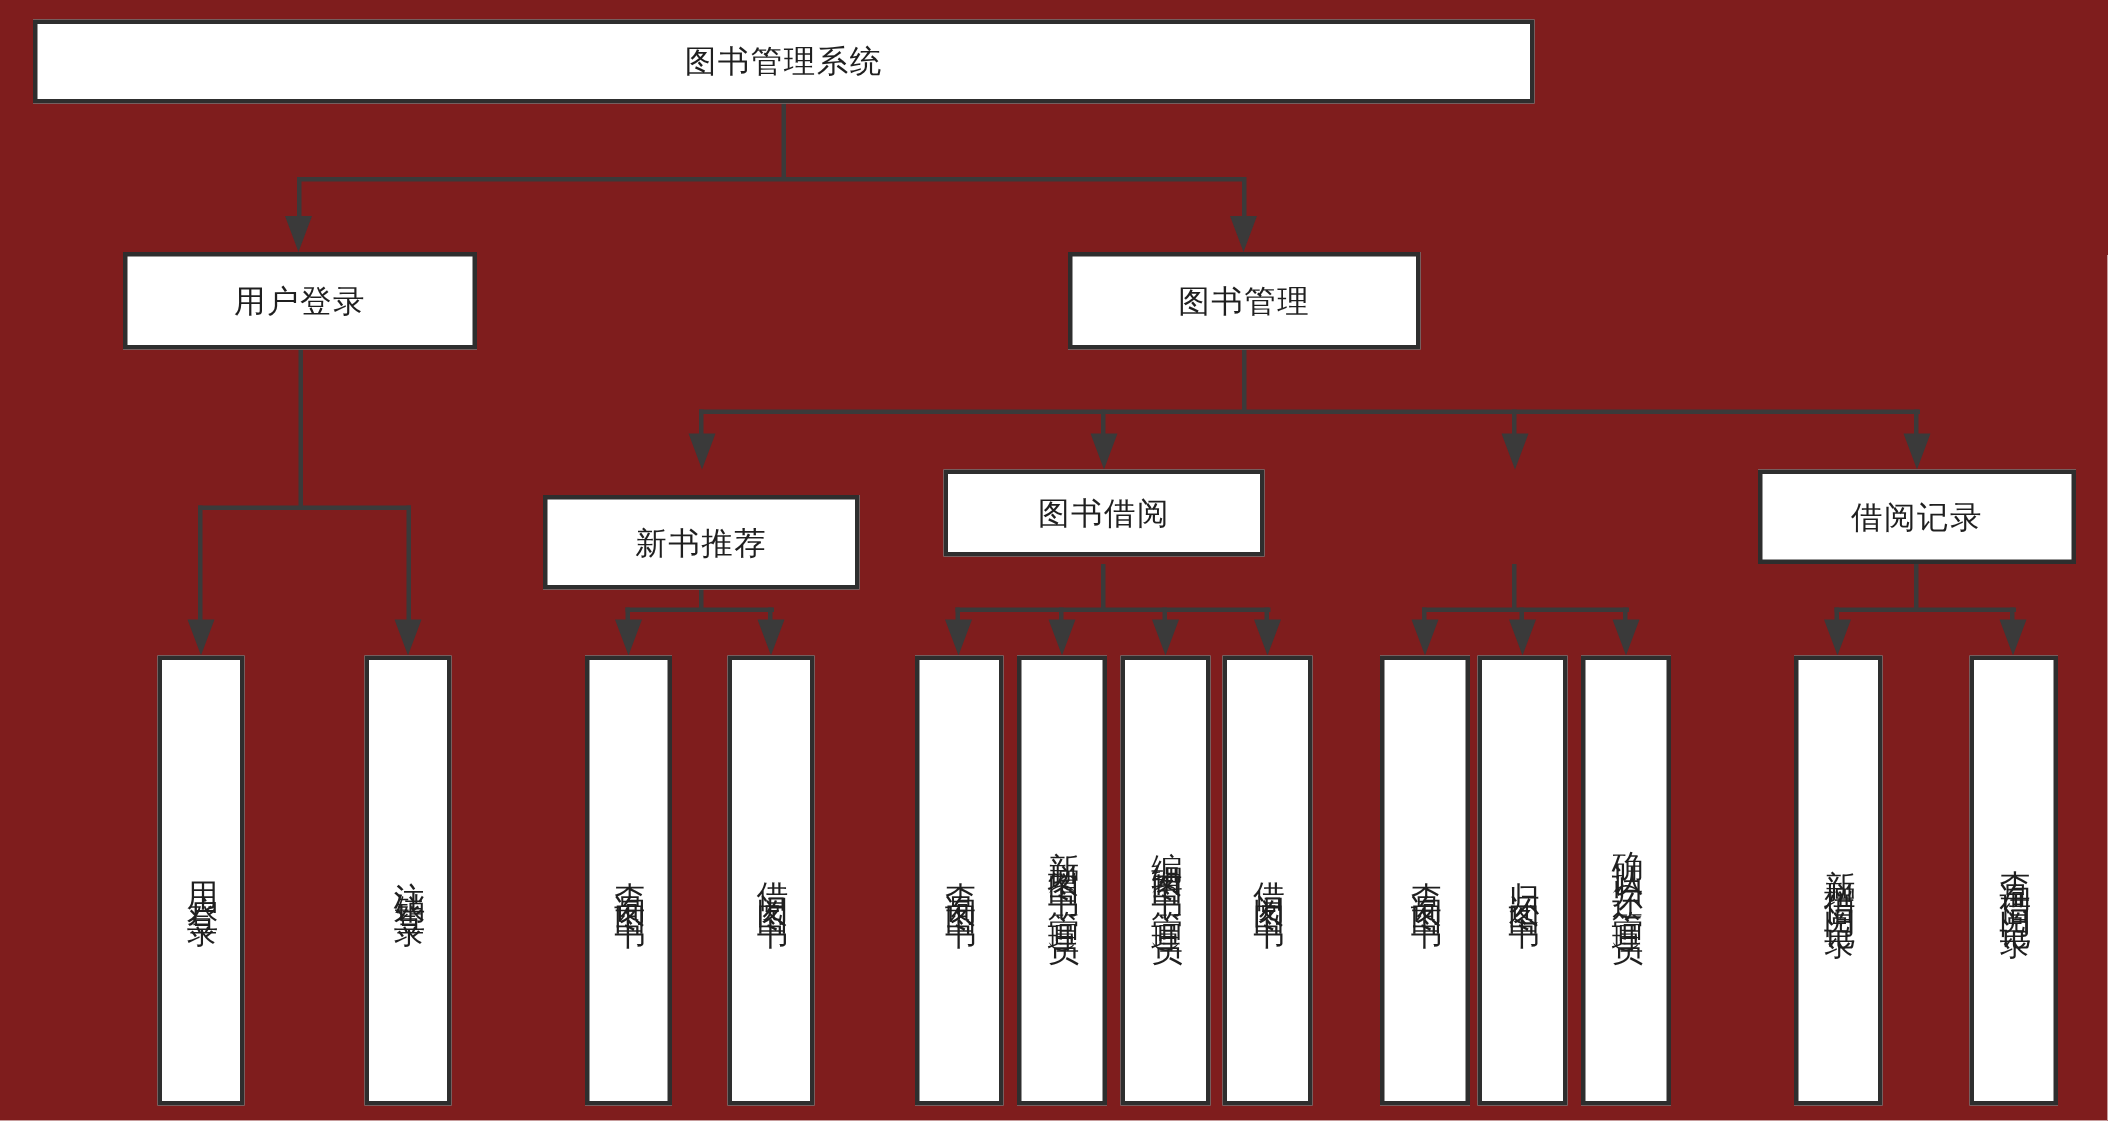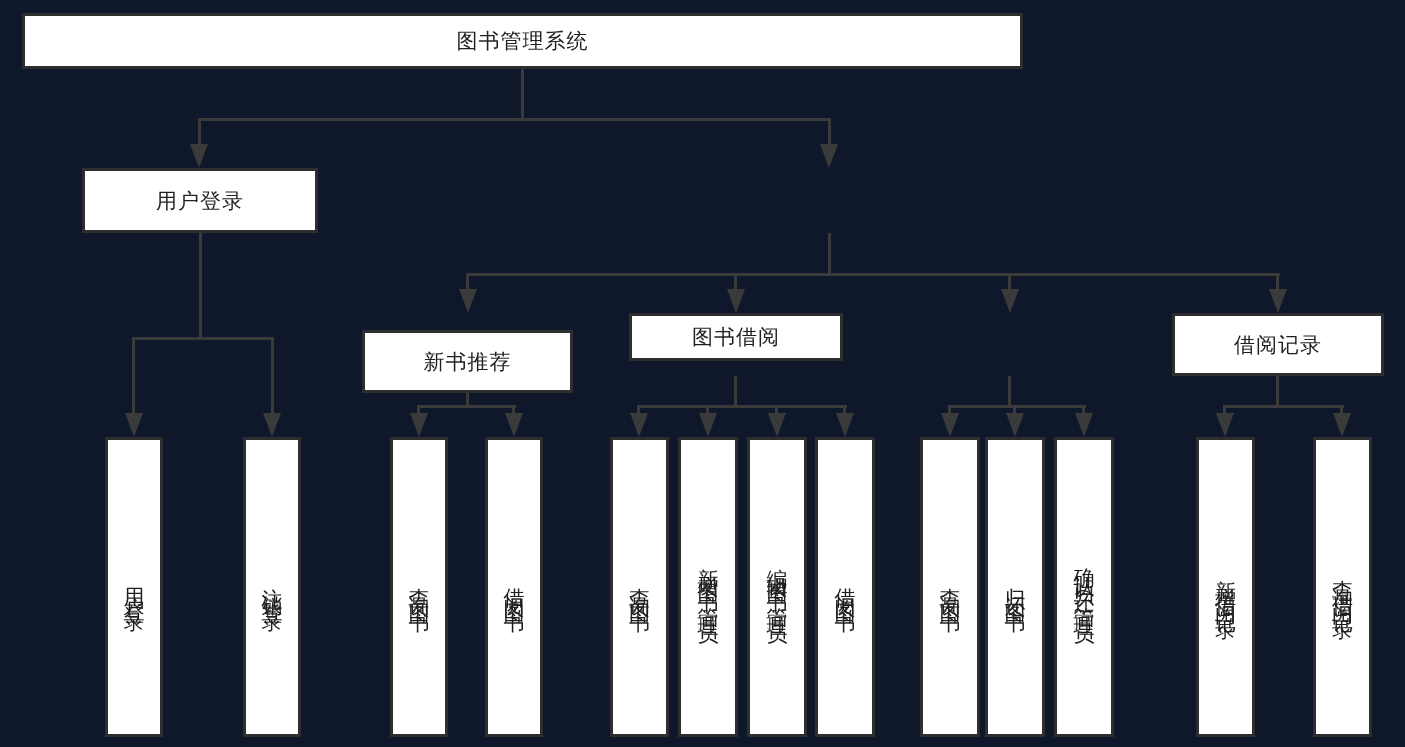--- a/index.html
+++ b/index.html
@@ -1,20 +1,20 @@
 <!DOCTYPE html>
 <html><head>
 <meta charset="utf-8">
 <style>
   html, body { margin: 0; padding: 0; background: #ffffff; }
   #canvas {
     position: relative;
     width: 1405px;
     height: 747px;
-    background: #0f172a;
+    background: #7f1d1d;
     overflow: hidden;
     font-family: "Liberation Sans", "DejaVu Sans", sans-serif;
     color: #1f1f1f;
   }
   .hbox {
     position: absolute;
     box-sizing: border-box;
     background: #ffffff;
     border: 3px solid #2e2e2e;
     display: flex;
@@ -68,24 +68,25 @@
 </style>
 </head>
 <body>
 
 <div id="canvas">
 
   <div class="hbox" style="left:22px; top:13px; width:1001px; height:56px;">图书管理系统</div>
 
   <div class="hbox" style="left:82px; top:168px; width:236px; height:65px;">用户登录</div>
 
+  <div class="hbox" style="left:712px; top:168px; width:235px; height:65px;">图书管理</div>
 
   <div class="hbox" style="left:362px; top:330px; width:211px; height:63px;">新书推荐</div>
 
-  <div class="hbox" style="left:629px; top:313px; width:214px; height:48px;">图书借阅</div>
+  <div class="hbox" style="left:629px; top:313px; width:214px; height:58px;">图书借阅</div>
 
 
   <div class="hbox" style="left:1172px; top:313px; width:212px; height:63px;">借阅记录</div>
 
   <div class="vbox" style="left:105px; width:58px;">用户登录</div>
 
   <div class="vbox" style="left:243px; width:58px;">注销登录</div>
 
   <div class="vbox" style="left:390px; width:58px;">查询图书</div>
 

